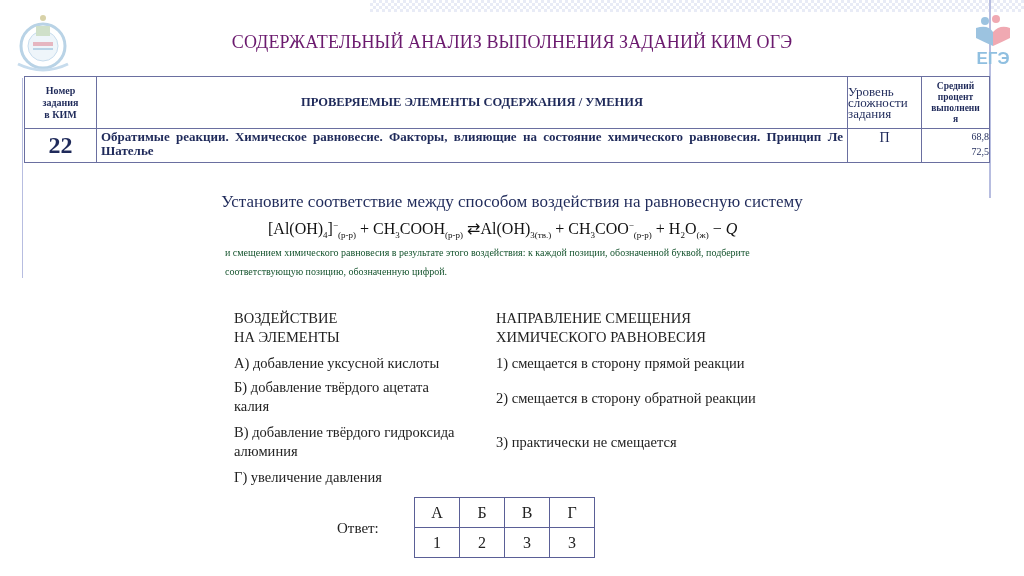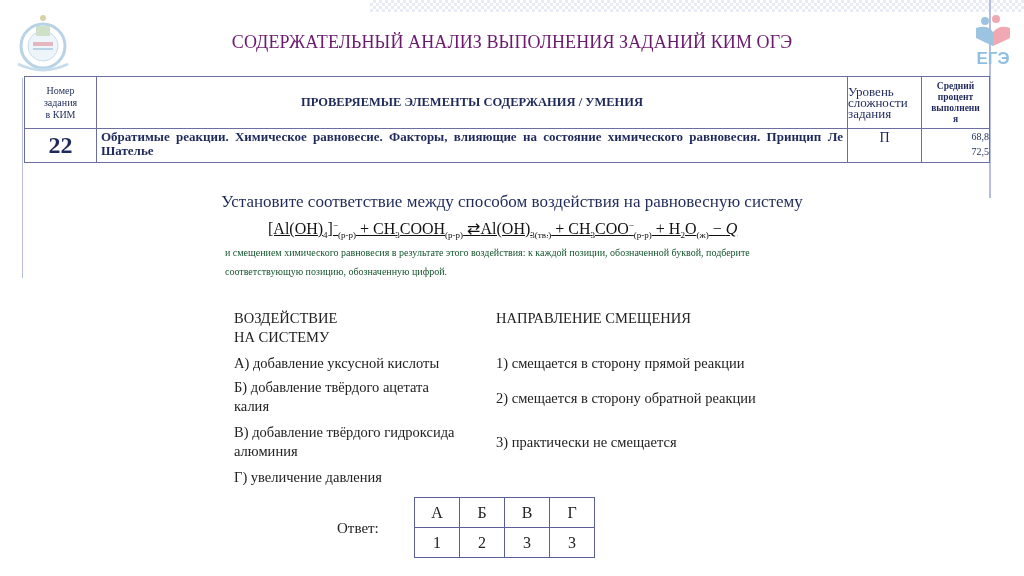--- a/index.html
+++ b/index.html
@@ -19,32 +19,32 @@
   .logo-left { position: absolute; left: 8px; top: 6px; width: 70px; height: 70px; }
   .logo-right { position: absolute; left: 968px; top: 12px; width: 50px; height: 56px; }
 
   .title {
     position: absolute; left: 0; width: 1024px; top: 32px; text-align: center;
     font-size: 18px; color: #6b1a6e; letter-spacing: 0.1px;
   }
 
   table.kim { position: absolute; left: 24px; top: 76px; width: 966px; border-collapse: collapse; }
   table.kim td, table.kim th { border: 1.5px solid #6a6fa0; }
-  .h-num { width: 72px; height: 52px; font-size: 10px; font-weight: normal; text-align: center; line-height: 12px; font-family: "Liberation Serif", serif; }
+  .h-num { width: 72px; height: 52px; font-size: 10px; font-weight: bold; text-align: center; line-height: 12px; font-family: "Liberation Serif", serif; }
   .h-main { font-size: 12.5px; font-weight: bold; text-align: center; margin-left: 48px; }
   .h-level { width: 74px; font-size: 13px; font-weight: normal; text-align: left; line-height: 11px; }
   .h-pct { width: 68px; font-size: 9.5px; font-weight: bold; text-align: center; line-height: 11px; }
   .c-num { font-size: 24px; font-weight: bold; text-align: center; height: 34px; }
   .c-desc { font-size: 13px; text-align: justify; text-align-last: left; padding: 1px 4px; line-height: 14px; font-weight: bold; vertical-align: top; }
   .c-level { font-size: 14px; text-align: center; vertical-align: top; padding-top: 1px; }
   .c-pct { font-size: 10px; text-align: right; vertical-align: top; line-height: 15px; }
 
   .instruction { position: absolute; left: 0; width: 1024px; top: 192px; text-align: center; font-size: 17px; color: #1f2a5a; }
 
-  .equation { position: absolute; left: 268px; top: 219px; font-size: 16px; color: #111; white-space: nowrap; text-decoration: underline; }
+  .equation { position: absolute; left: 268px; top: 219px; font-size: 16px; color: #111; white-space: nowrap; }
   .equation sub { font-size: 9px; vertical-align: -4px; }
   .equation sup { font-size: 9px; vertical-align: 6px; }
 
   .body-text { position: absolute; left: 225px; top: 243px; width: 570px; font-size: 10px; line-height: 19px; color: #14532d; }
 
   .task-col-a { position: absolute; left: 225px; top: 309px; width: 240px; font-size: 14.5px; color: #222; line-height: 19px; }
   .task-col-b { position: absolute; left: 487px; top: 309px; width: 310px; font-size: 14.5px; color: #222; line-height: 19px; }
   .item { position: absolute; left: 9px; width: 100%; }
 
   .answer-label { position: absolute; left: 337px; top: 520px; font-size: 15px; color: #222; }
@@ -118,31 +118,31 @@
 <div class="instruction">Установите соответствие между способом воздействия на равновесную систему</div>
 
 <div class="equation">
   <span>[Al(OH)</span><sub>4</sub>]<sup>−</sup><sub>(р-р)</sub><span> + CH</span><sub>3</sub><span>COOH</span><sub>(р-р)</sub><span> ⇄</span><span>Al(OH)</span><sub>3(тв.)</sub><span> + CH</span><sub>3</sub><span>COO</span><sup>−</sup><sub>(р-р)</sub><span> + H</span><sub>2</sub><span>O</span><sub>(ж)</sub><span> − </span><i>Q</i>
 </div>
 
 <div class="body-text">и смещением химического равновесия в результате этого воздействия: к каждой позиции, обозначенной буквой, подберите соответствующую позицию, обозначенную цифрой.</div>
 
 <div class="task-col-a">
   <div class="item" style="top:0">
-    <span>ВОЗДЕЙСТВИЕ</span><br><span>НА СИСТЕМУ</span>
+    <span>ВОЗДЕЙСТВИЕ</span><br><span>НА ЭЛЕМЕНТЫ</span>
   </div>
   <div class="item" style="top:45px">А) добавление уксусной кислоты</div>
   <div class="item" style="top:69px; width:230px">Б) добавление твёрдого ацетата калия</div>
   <div class="item" style="top:114px; width:240px">В) добавление твёрдого гидроксида алюминия</div>
   <div class="item" style="top:159px">Г) увеличение давления</div>
 </div>
 
 <div class="task-col-b">
   <div class="item" style="top:0">
-    <span>НАПРАВЛЕНИЕ СМЕЩЕНИЯ</span><br>
+    <span>НАПРАВЛЕНИЕ СМЕЩЕНИЯ</span><br><span>ХИМИЧЕСКОГО РАВНОВЕСИЯ</span>
   </div>
   <div class="item" style="top:45px">1) смещается в сторону прямой реакции</div>
   <div class="item" style="top:80px">2) смещается в сторону обратной реакции</div>
   <div class="item" style="top:124px">3) практически не смещается</div>
 </div>
 
 <div class="answer-label">Ответ:</div>
 <table class="answer">
   <tbody>
       <tr>

